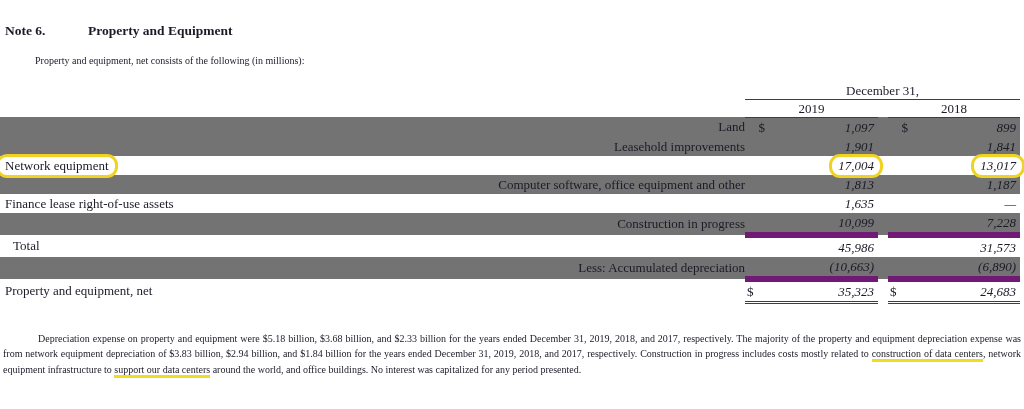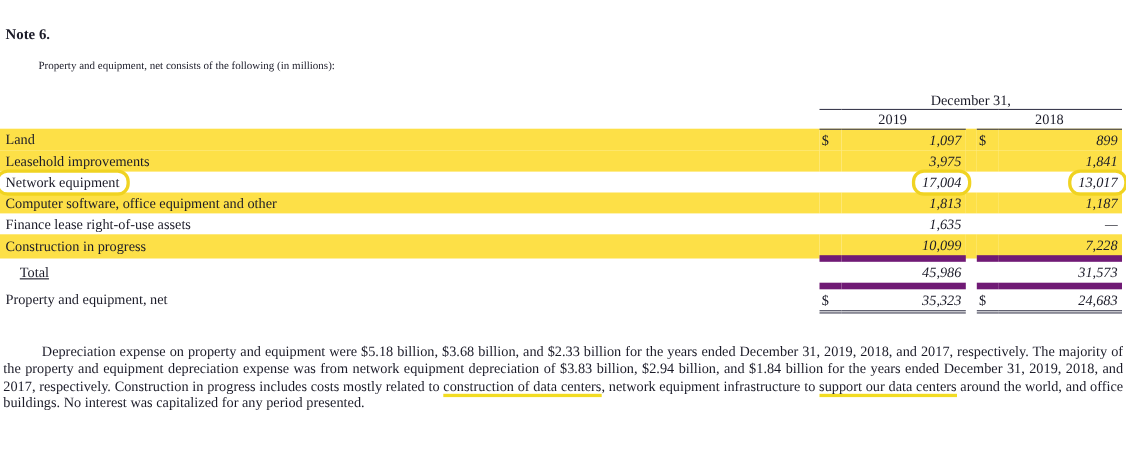--- a/index.html
+++ b/index.html
@@ -50,23 +50,23 @@
   .hdr-period {
     font-weight: bold; font-size: 12.5px;
     border-bottom: 1px solid #3c3c50;
     padding-bottom: 2px;
   }
   .hdr-year {
     font-weight: bold; font-size: 12.5px;
     border-bottom: 1px solid #3c3c50;
     padding-bottom: 2px;
   }
-  tr.shade td { background: #fde047; }
+  tr.shade td { background: #737373; text-align: right; }
   td.label { padding-left: 5px; }
-  td.label.indent { padding-left: 18px; text-decoration: underline; }
+  td.label.indent { padding-left: 13px; }
   td.cur { text-align: left; padding-left: 2px; }
   td.val { text-align: right; padding-right: 4px; font-style: italic; }
   td.line-top { border-top: 6px solid #701a75; }
   td.line-dbl { border-bottom: 3px double #3c3c50; }
 
   
   .circle {
     display: inline-block;
     border: 3px solid #f0d322;
     border-radius: 11px;
@@ -75,37 +75,38 @@
     line-height: 18px;
     vertical-align: baseline;
     position: relative;
     z-index: 2;
   }
 
   
   .body-para {
     margin: 27px 0 0 0;
     padding: 0 3px;
-    font-size: 13px;
+    font-size: 10px;
     line-height: 15.6px;
     text-align: justify;
     text-indent: 35px;
   }
   .hl-underline {
     border-bottom: 3.5px solid #f2dc22;
     padding-bottom: 0px;
   }
 </style>
 </head>
 <body>
 
 <div class="page">
 
   <div class="note-heading">
     <span class="note-label">Note 6.</span>
+    <span class="note-title">Property and Equipment</span>
   </div>
 
   <p class="intro">Property and equipment, net consists of the following (in millions):</p>
 
   <table class="pe-table">
     <colgroup>
       <col style="width:745px">
         <col style="width:20px">
         <col style="width:113px">
       <col style="width:10px">
@@ -129,21 +130,21 @@
         <td class="label">Land</td>
         <td class="cur">$</td>
         <td class="val">1,097</td>
         <td></td>
         <td class="cur">$</td>
         <td class="val">899</td>
       </tr>
       <tr class="shade">
         <td class="label">Leasehold improvements</td>
         <td class="cur"></td>
-        <td class="val">3,975</td>
+        <td class="val">1,901</td>
         <td></td>
         <td class="cur"></td>
         <td class="val">1,841</td>
       </tr>
       <tr>
         <td class="label">
           <span class="circle"><span>Network equipment</span></span>
         </td>
         <td class="cur"></td>
         <td class="val">
@@ -180,20 +181,28 @@
         <td class="val">7,228</td>
       </tr>
       <tr>
         <td class="label indent">Total</td>
         <td class="cur line-top"></td>
         <td class="val line-top">45,986</td>
         <td></td>
         <td class="cur line-top"></td>
         <td class="val line-top">31,573</td>
       </tr>
+      <tr class="shade">
+        <td class="label">Less: Accumulated depreciation</td>
+        <td class="cur"></td>
+        <td class="val">(10,663)</td>
+        <td></td>
+        <td class="cur"></td>
+        <td class="val">(6,890)</td>
+      </tr>
       <tr>
         <td class="label">Property and equipment, net</td>
         <td class="cur line-top line-dbl">$</td>
         <td class="val line-top line-dbl">35,323</td>
         <td></td>
         <td class="cur line-top line-dbl">$</td>
         <td class="val line-top line-dbl">24,683</td>
       </tr>
     </tbody>
   </table>

